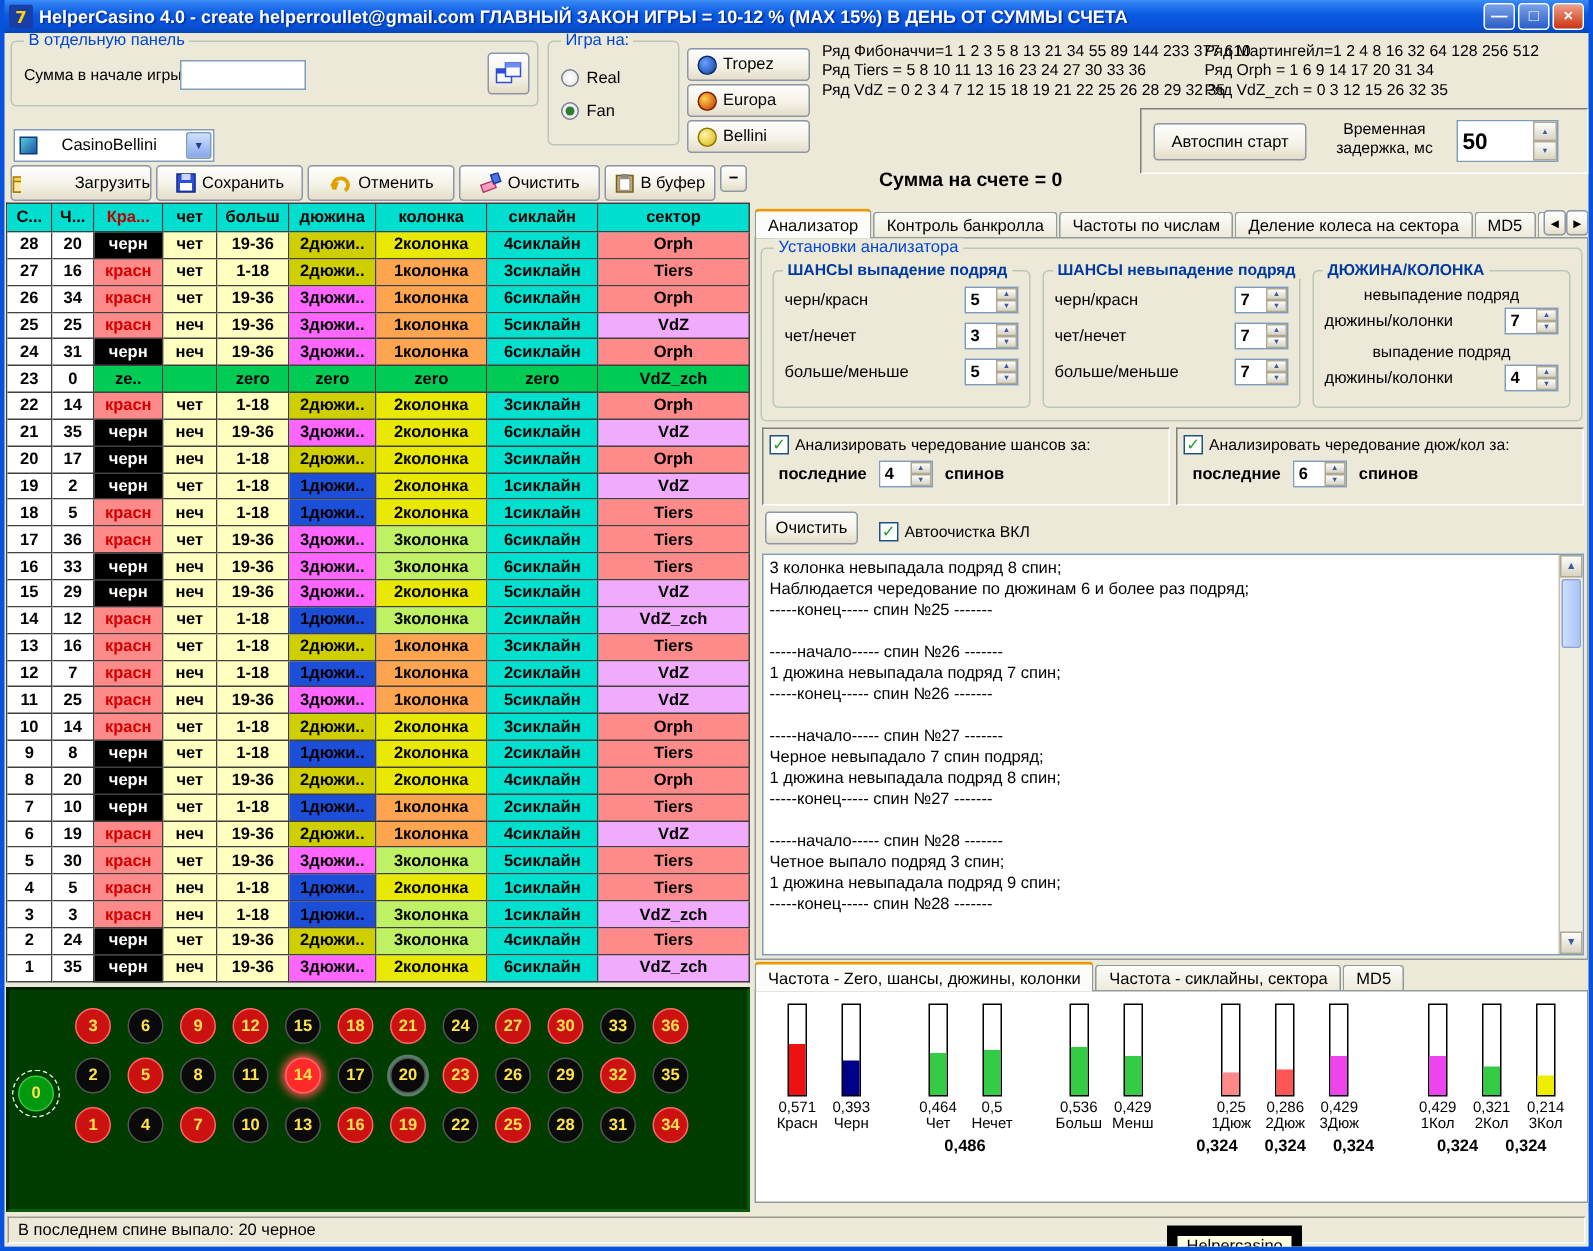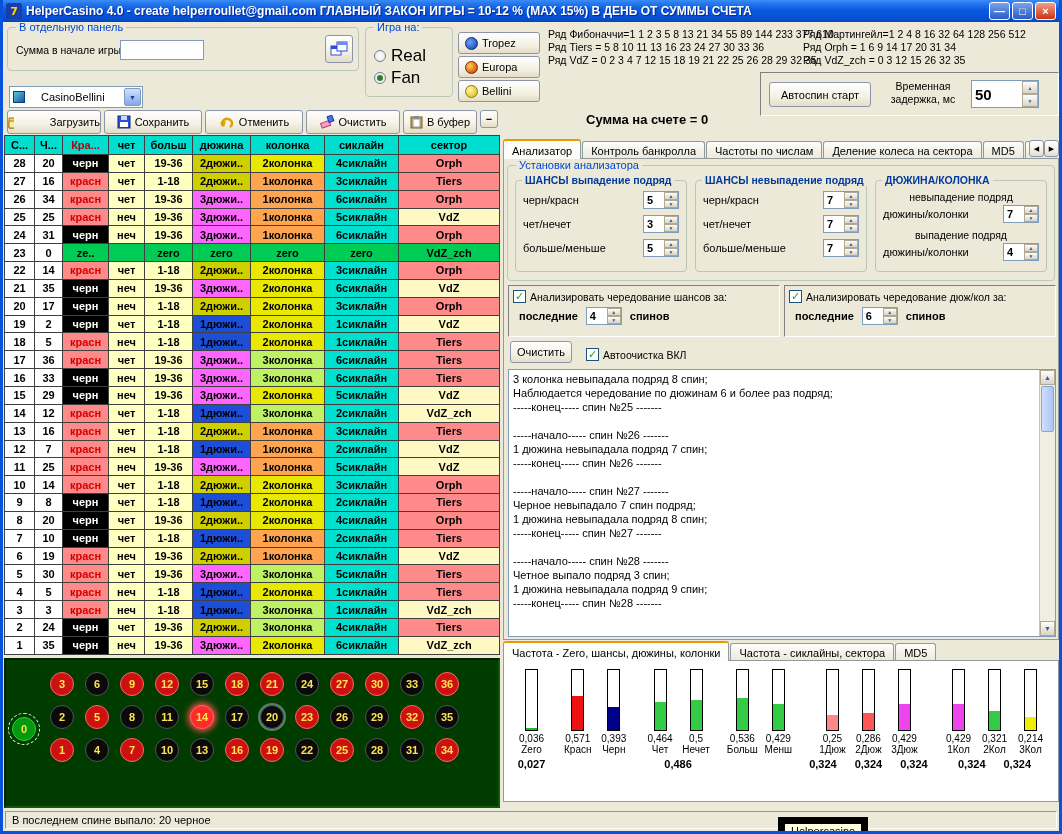--- a/index.html
+++ b/index.html
@@ -18,21 +18,21 @@
 
 
 .groupbox{position:absolute;border:1px solid #bcc7b8;border-radius:4px;}
 .gb-title{position:absolute;top:-7px;left:8px;background:#ece9d8;padding:0 3px;font-size:11px;color:#0046d5;white-space:nowrap;}
 .gb-detach{left:4px;top:5px;width:352px;height:44px;}
 .gb-detach .lbl{position:absolute;left:8px;top:16px;font-size:10.5px;}
 .txt{border:1px solid #7f9db9;background:#fff;font-size:11px;padding:2px 3px;}
 .start-sum{position:absolute;left:112px;top:12px;width:84px;height:20px;}
 .detach-btn{position:absolute;right:5px;top:7px;width:28px;height:28px;}
 .gb-game{left:362px;top:5px;width:88px;height:70px;}
-.radio-row{position:absolute;left:8px;display:flex;align-items:center;gap:5px;font-size:17px;cursor:default;}
+.radio-row{position:absolute;left:8px;display:flex;align-items:center;gap:5px;font-size:11px;cursor:default;}
 .radio-row.r1{top:18px;}.radio-row.r2{top:40px;}
 .radio{width:12px;height:12px;border-radius:50%;border:1px solid #74828f;background:radial-gradient(#fff,#e4e4e4);display:flex;align-items:center;justify-content:center;}
 .radio.checked::after{content:"";width:6px;height:6px;border-radius:50%;background:#2e7d32;}
 
 
 .btn{display:inline-flex;align-items:center;justify-content:center;gap:4px;font-size:11px;color:#000;
   background:linear-gradient(180deg,#fefefe,#f4f1e4 60%,#e3ddc8);border:1px solid #8d96a8;border-radius:3px;cursor:default;white-space:nowrap;}
 .casino-btn{position:absolute;left:455px;width:82px;height:22px;justify-content:flex-start;padding-left:6px;}
 .cb1{top:10px;}.cb2{top:34px;}.cb3{top:58px;}
 .ci{width:13px;height:13px;border-radius:50%;display:inline-block;flex:0 0 13px;}
@@ -133,21 +133,21 @@
 .c-redcell{background:#ff8a8a;color:#d40000;}
 .c-cream{background:#ffffc0;}
 .c-dz1{background:#1d4ed8;}
 .c-dz2{background:#cfcf00;}
 .c-dz3{background:#ff66ff;}
 .c-col1{background:#ffa54f;}
 .c-col2{background:#e8e800;}
 .c-col3{background:#bef264;}
 .c-six{background:#00e0cf;}
 .c-secred{background:#ff8a8a;}
-.c-secgreen{background:#fef9c3;}
+.c-secgreen{background:#f0abfc;}
 .c-zerorow{background:#00cc55;}
 
 
 .board{position:absolute;left:1px;top:636px;width:496px;height:150px;background:#003c00;
   border:2px solid;border-color:#002400 #0a5c0a #0a5c0a #002400;}
 .bgrid{position:absolute;left:44px;top:12px;}
 .b-row{display:flex;gap:11px;margin-bottom:9px;}
 .bnum{width:24px;height:24px;border-radius:50%;display:flex;align-items:center;justify-content:center;
   font-size:11px;font-weight:bold;color:#ffe34d;cursor:default;}
 .bnum.red{background:#cc1111;border:1px solid #ff6666;}
@@ -479,34 +479,20 @@
           <span class="tab active">Частота - Zero, шансы, дюжины, колонки</span>
           <span class="tab">Частота - сиклайны, сектора</span>
           <span class="tab">MD5</span>
         </div>
     </div>
     <div class="chart-panel">
         <div class="bar-group">
           <div class="bg-bars">
             <div class="bar-col">
               <div class="bar">
-                <div class="fill" style="height: 4%; background: rgb(34, 187, 34);"></div>
-              </div>
-              <div class="bar-val">0,036</div>
-              <div class="bar-lbl">Zero</div>
-            </div>
-          </div>
-          <div class="bar-summary">
-            <span>0,027</span>
-          </div>
-        </div>
-        <div class="bar-group">
-          <div class="bg-bars">
-            <div class="bar-col">
-              <div class="bar">
                 <div class="fill" style="height: 57%; background: rgb(238, 17, 17);"></div>
               </div>
               <div class="bar-val">0,571</div>
               <div class="bar-lbl">Красн</div>
             </div>
             <div class="bar-col">
               <div class="bar">
                 <div class="fill" style="height: 39%; background: rgb(0, 0, 136);"></div>
               </div>
               <div class="bar-val">0,393</div>

